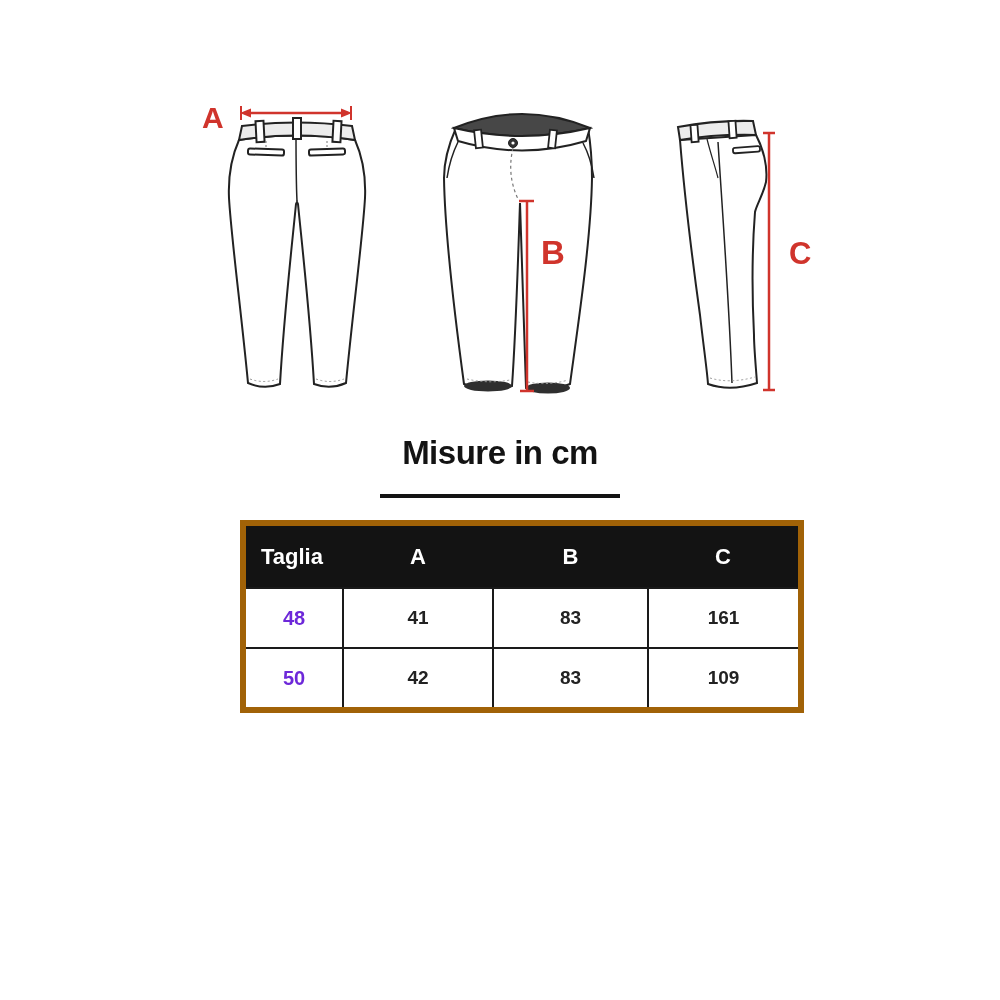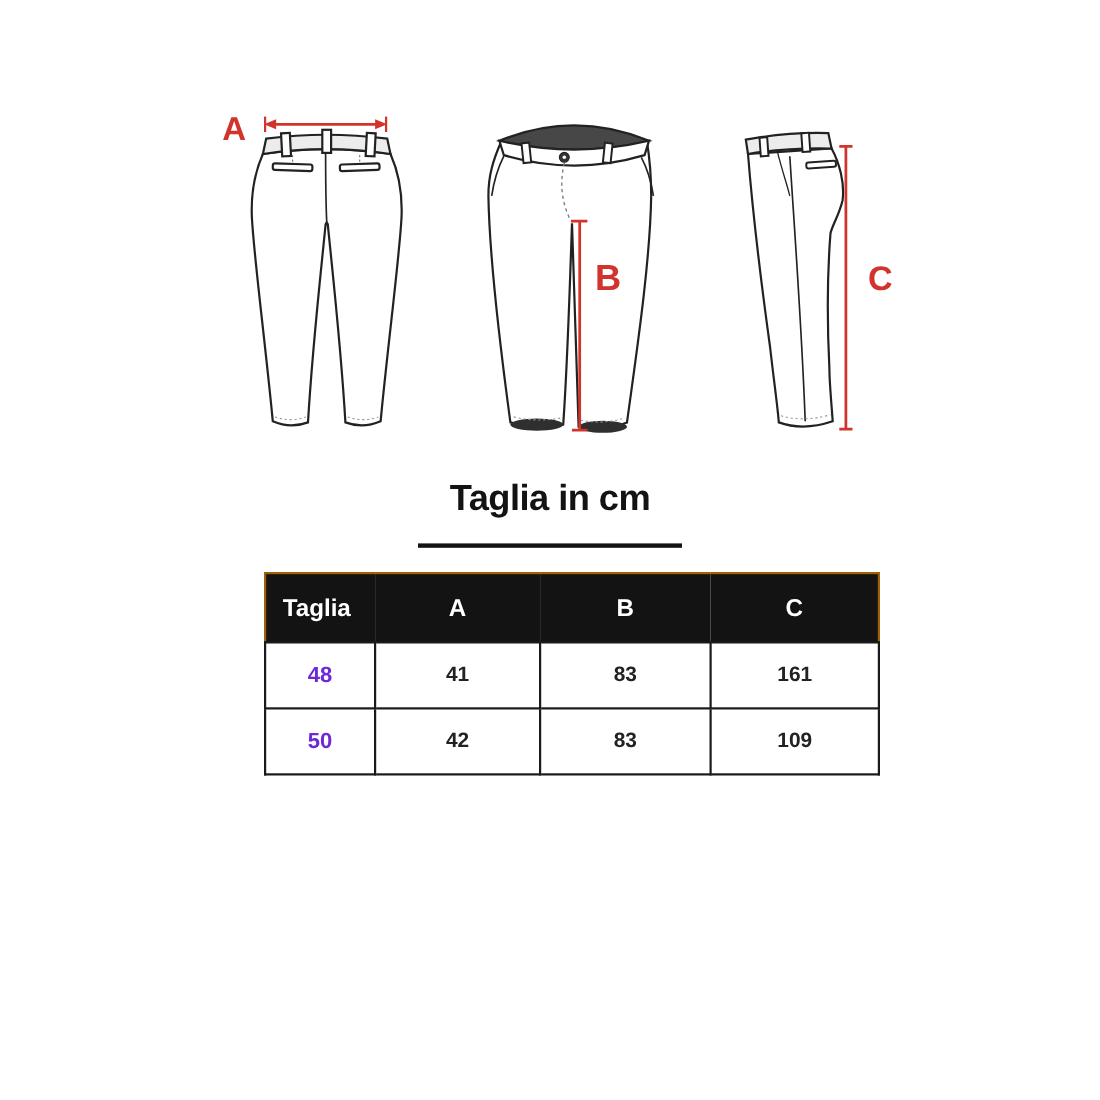--- a/index.html
+++ b/index.html
@@ -21,21 +21,21 @@
   .title{
     position:absolute;left:0;top:434px;width:1000px;text-align:center;
     font-size:33px;font-weight:700;color:#131313;letter-spacing:-0.5px;
   }
   .title-underline{
     position:absolute;left:380px;top:494px;width:240px;height:4px;background:#131313;
   }
   table.size-table{
     position:absolute;left:240px;top:520px;width:558px;
     border-collapse:collapse;table-layout:fixed;
-    border:2px solid #a16207;
+    border:6px solid #a16207;
   }
   table.size-table col.c0{width:100px;}
   table.size-table col.c1{width:150px;}
   table.size-table col.c2{width:155px;}
   table.size-table col.c3{width:153px;}
   table.size-table thead th{
     background:#131313;color:#ffffff;border:none;height:61px;
     font-size:22px;font-weight:700;text-align:center;padding:0;
   }
   table.size-table thead th.first{
@@ -158,21 +158,21 @@
         <line x1="109" y1="33" x2="109" y2="290"></line>
         <line x1="103" y1="290" x2="115" y2="290"></line>
       </g>
     </svg>
   </div>
 
   <span class="measure-label label-a">A</span>
   <span class="measure-label label-b">B</span>
   <span class="measure-label label-c">C</span>
 
-  <div class="title">Taglia in cm</div>
+  <div class="title">Misure in cm</div>
   <div class="title-underline"></div>
 
   <table class="size-table">
     <colgroup>
       <col class="c0">
         <col class="c1">
         <col class="c2">
         <col class="c3">
     </colgroup>
     <thead>

